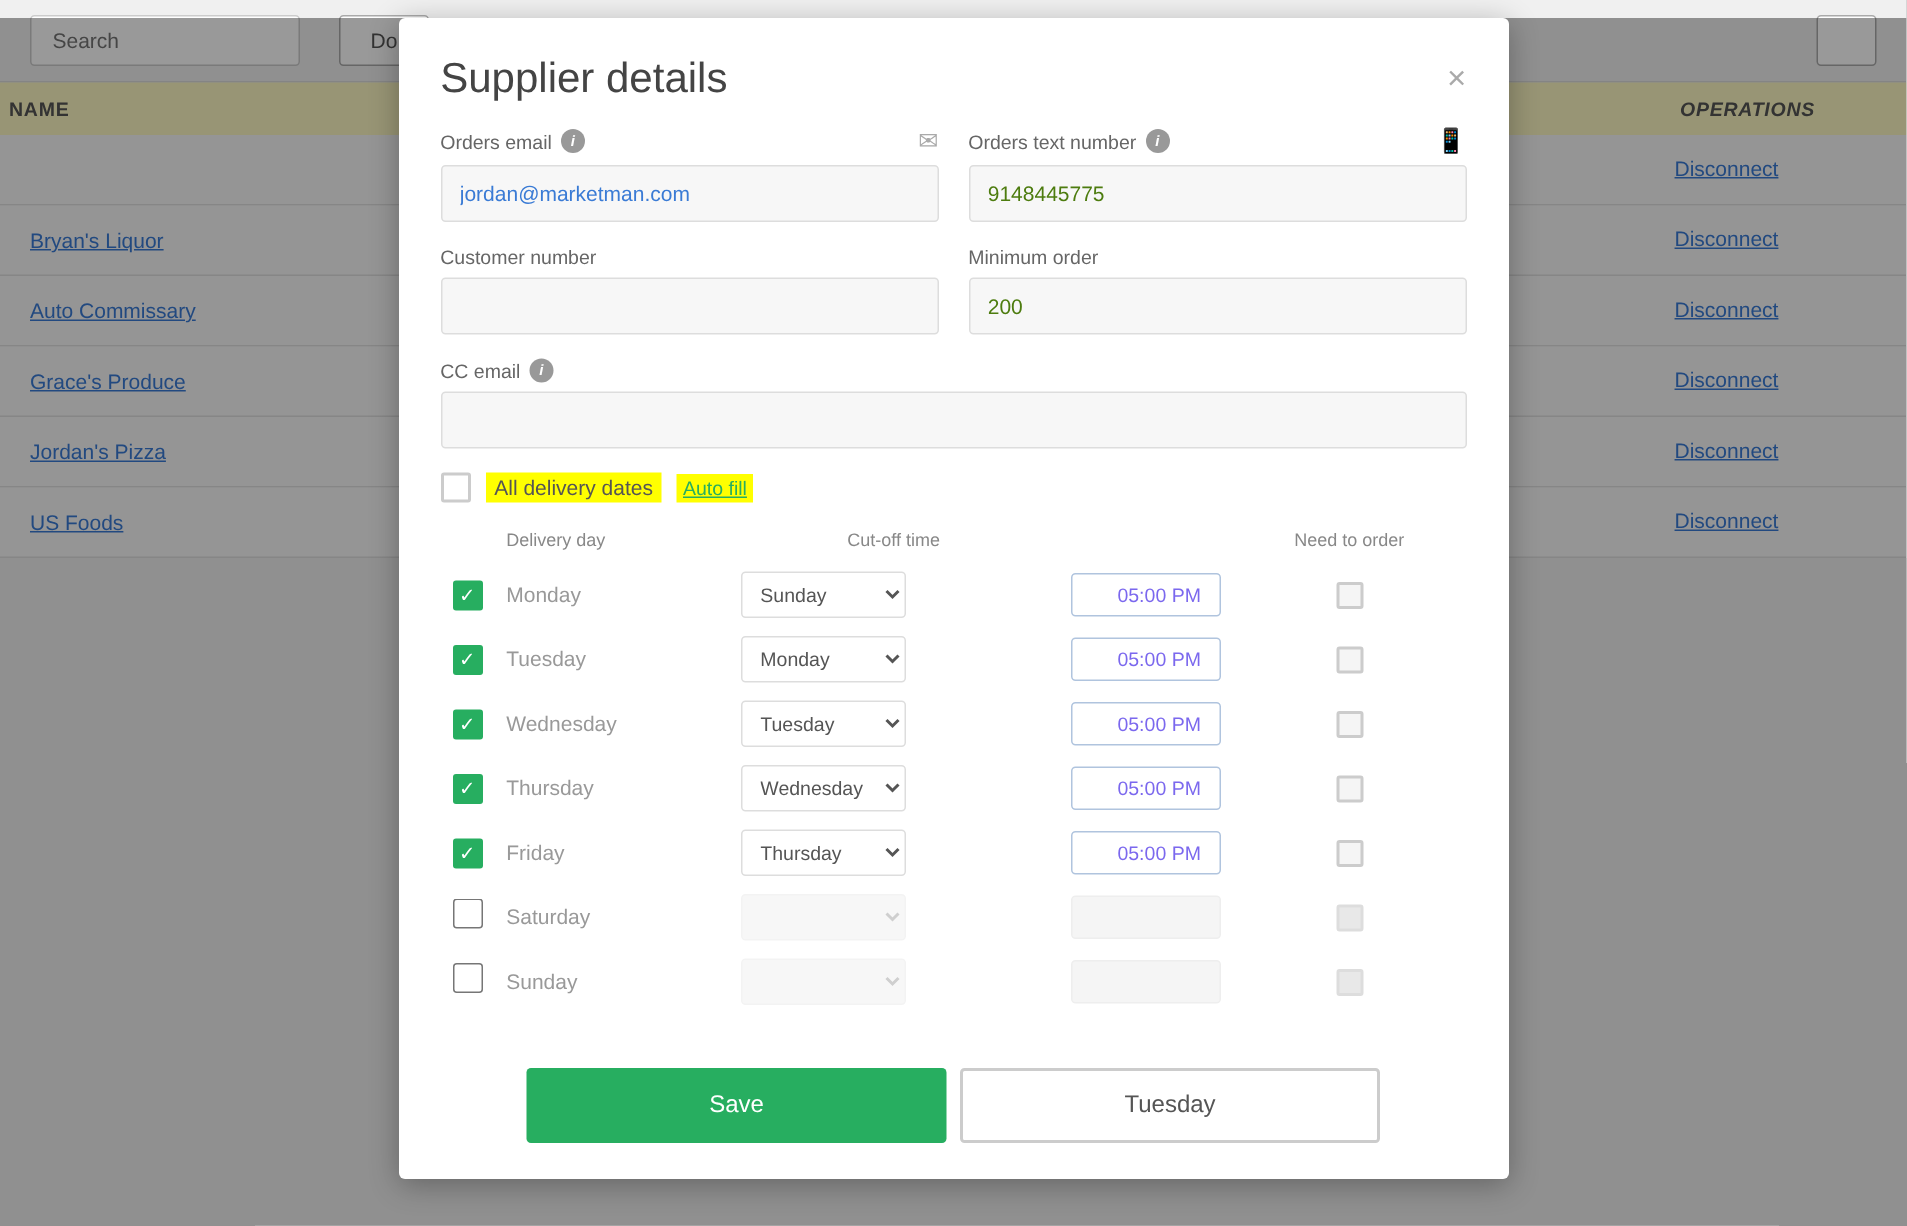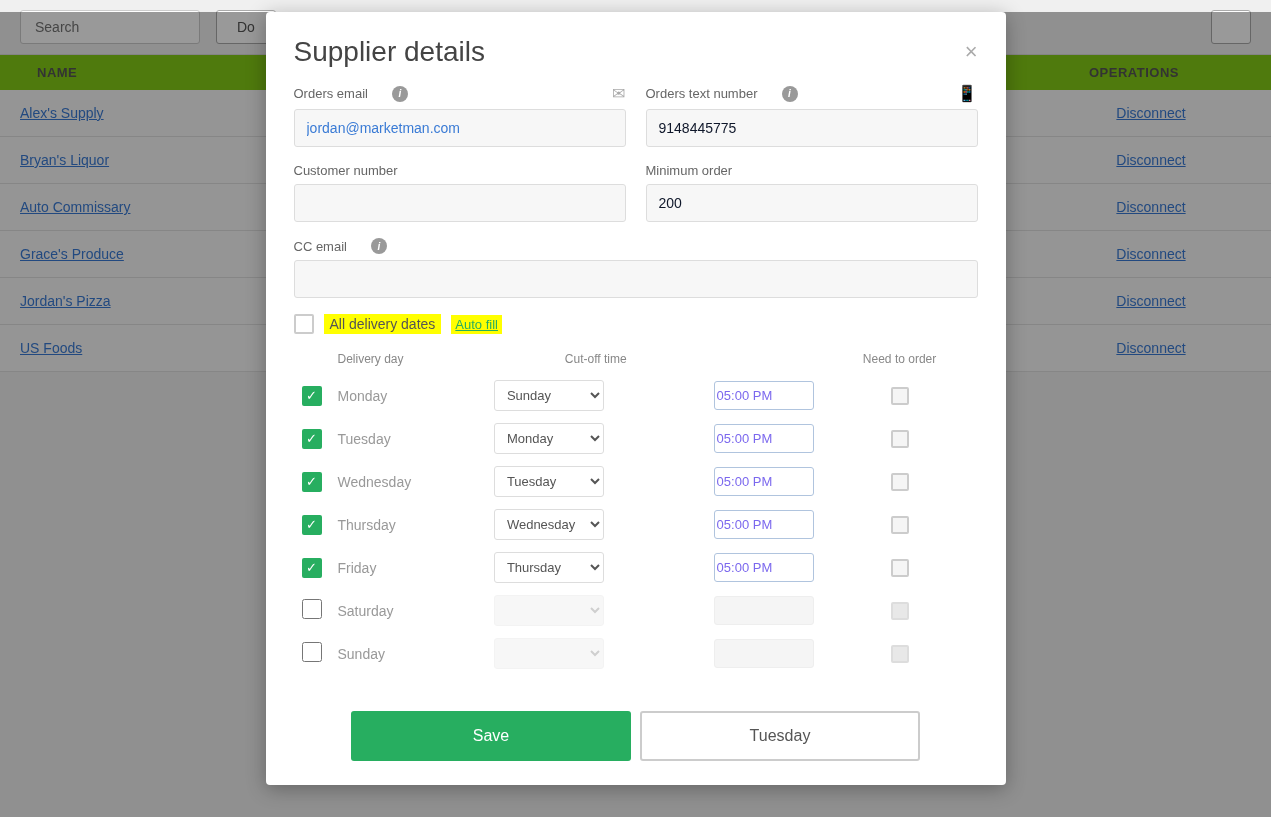--- a/index.html
+++ b/index.html
@@ -18,21 +18,21 @@
       top: 0; left: 0;
       width: 100%; height: 100%;
       background: #f0f0f0;
     }
     .bg-header {
       display: flex;
       align-items: center;
       padding: 10px 20px;
       background: #f0f0f0;
       border-bottom: 1px solid #ddd;
-      gap: 16px;
+      gap: 26px;
     }
     .bg-search {
       padding: 8px 14px;
       border: 1px solid #ccc;
       border-radius: 3px;
       font-size: 14px;
       width: 180px;
       color: #999;
     }
     .bg-do-btn {
@@ -41,30 +41,30 @@
       background: #fff;
       border-radius: 3px;
       font-size: 14px;
       color: #555;
     }
     .bg-table-container {
       width: 100%;
     }
     .bg-table-header {
       display: flex;
-      background: #84cc16;
-      padding: 10px 37px;
+      background: #fef9c3;
+      padding: 10px 6px;
       font-weight: bold;
       font-size: 13px;
       color: #555;
       text-transform: uppercase;
       letter-spacing: 0.5px;
     }
     .bg-col-name { width: 280px; }
-    .bg-col-ops { margin-left: auto; width: 200px; text-align: center; }
+    .bg-col-ops { margin-left: auto; width: 200px; text-align: center; font-style: italic; }
     .bg-table-row {
       display: flex;
       align-items: center;
       padding: 14px 20px;
       border-bottom: 1px solid #e0e0e0;
       background: #f8f8f8;
     }
     .bg-row-name {
       font-size: 14px;
       color: #3a7bd5;
@@ -144,21 +144,21 @@
       display: flex;
       gap: 20px;
       margin-bottom: 16px;
     }
     .form-group {
       flex: 1;
     }
     .form-label {
       display: flex;
       align-items: center;
-      gap: 24px;
+      gap: 6px;
       font-size: 13px;
       color: #666;
       margin-bottom: 6px;
     }
     .info-icon {
       display: inline-flex;
       align-items: center;
       justify-content: center;
       width: 16px;
       height: 16px;
@@ -169,21 +169,21 @@
       font-style: italic;
       font-weight: bold;
     }
     .form-input {
       width: 100%;
       padding: 10px 12px;
       border: 1px solid #ddd;
       border-radius: 3px;
       font-size: 14px;
       background: #f7f7f7;
-      color: #0f172a;
+      color: #4d7c0f;
     }
     .form-input.email-val {
       color: #3a7bd5;
     }
 
     
     .form-group-full {
       width: 100%;
       margin-bottom: 16px;
     }
@@ -269,27 +269,27 @@
       background: #fff;
     }
     .cutoff-select.disabled {
       background: #f5f5f5;
       color: #bbb;
       border-color: #eee;
     }
 
     .time-input {
       width: 100px;
-      padding: 6px 2px;
+      padding: 6px 12px;
       border: 1px solid #b0c4de;
       border-radius: 3px;
       font-size: 13px;
       color: #7b68ee;
       background: #fff;
-      text-align: left;
+      text-align: right;
     }
     .time-input.disabled {
       background: #f5f5f5;
       color: #ccc;
       border-color: #eee;
     }
 
     .need-checkbox {
       width: 18px;
       height: 18px;
@@ -345,21 +345,20 @@
       <div style="width:40px;height:34px;border:1px solid #aaa;background:#fff;border-radius:3px;"></div>
     </div>
   </div>
   <div class="bg-table-container">
     <div class="bg-table-header">
       <span class="bg-col-name">NAME</span>
       <span class="bg-col-ops">OPERATIONS</span>
     </div>
     <div id="bg-rows">
         <div class="bg-table-row">
-      <span class="bg-row-name">Alex's Supply</span>
       <span class="bg-row-ops"><a class="bg-disconnect">Disconnect</a></span>
     </div>
         <div class="bg-table-row">
       <span class="bg-row-name">Bryan's Liquor</span>
       <span class="bg-row-ops"><a class="bg-disconnect">Disconnect</a></span>
     </div>
         <div class="bg-table-row">
       <span class="bg-row-name">Auto Commissary</span>
       <span class="bg-row-ops"><a class="bg-disconnect">Disconnect</a></span>
     </div>

